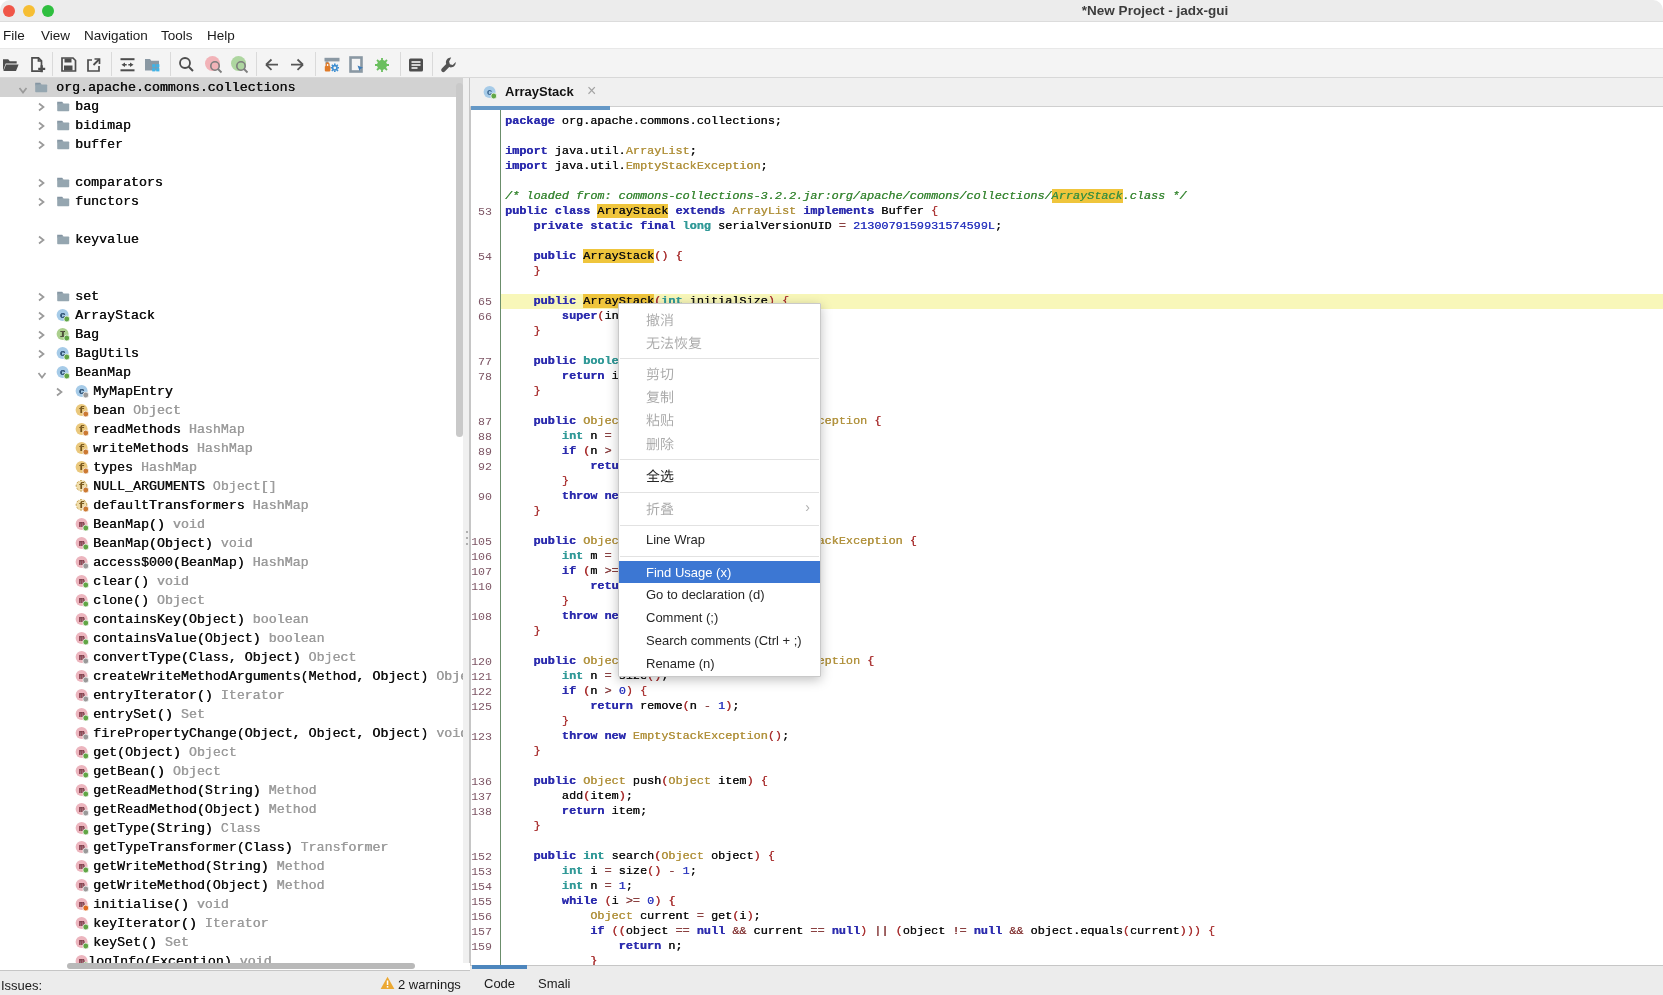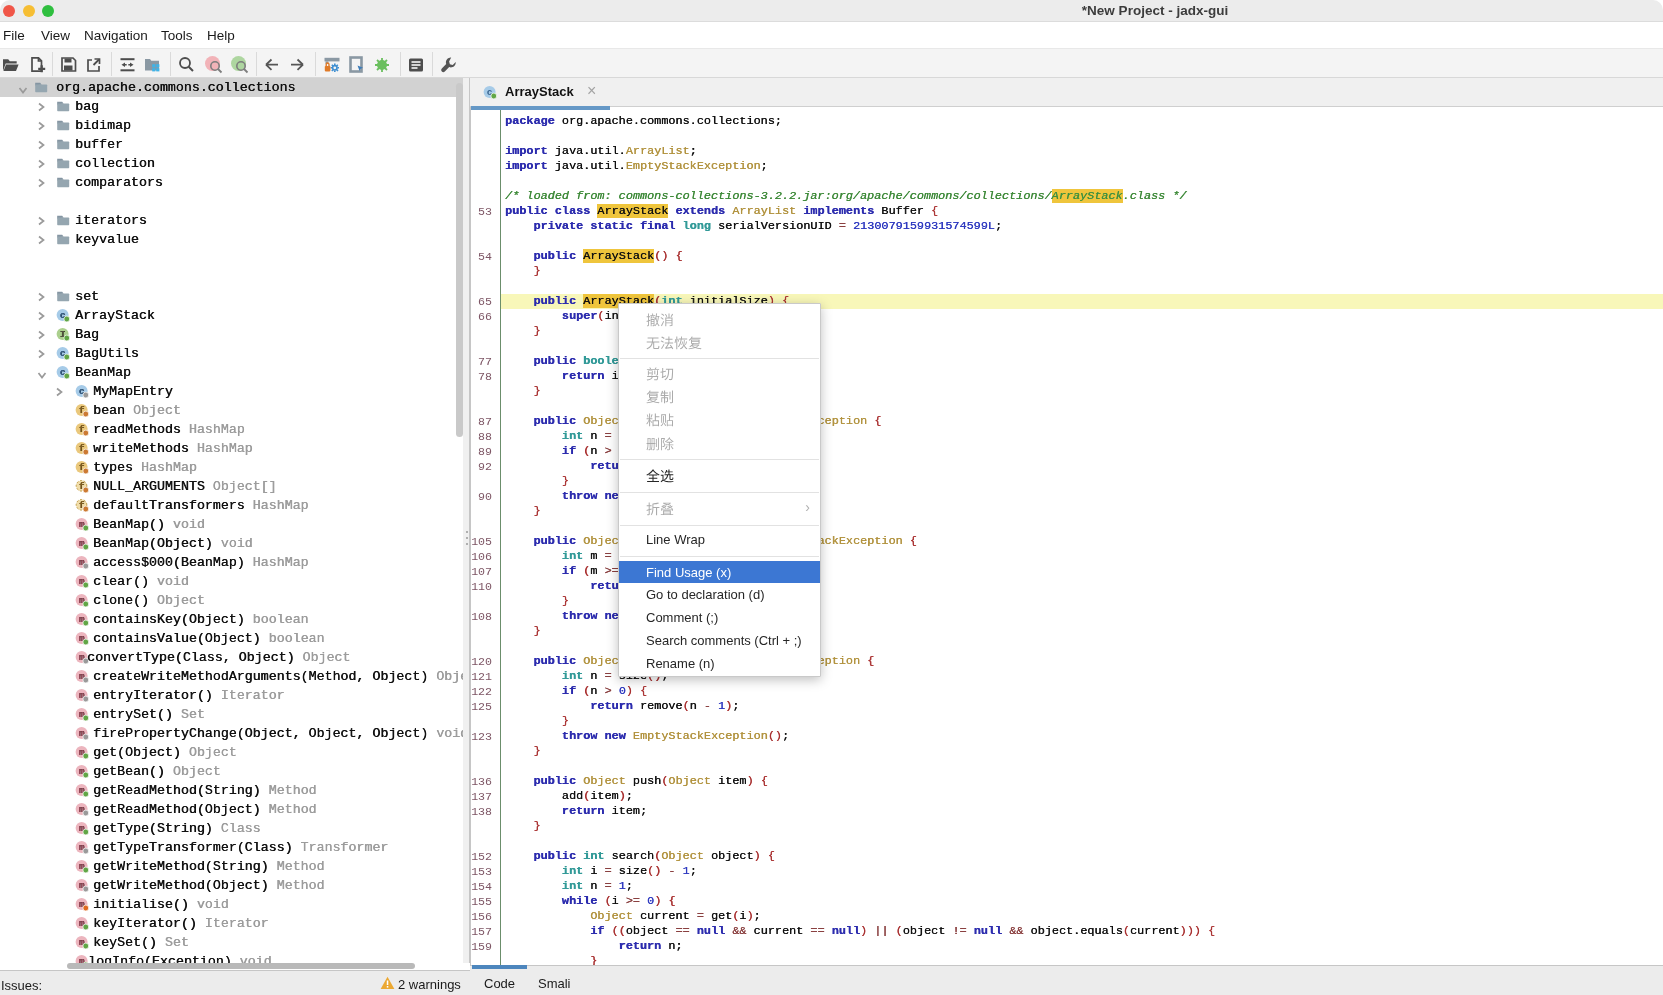--- a/index.html
+++ b/index.html
@@ -216,49 +216,39 @@
 <div class="trow" style="top:57px">
       <span class="tchev" style="left:37px;top:4px"><svg width="8" height="10" viewBox="0 0 8 10">
           <polyline points="2,1.5 6.5,5 2,8.5" fill="none" stroke="#9a9a9a" stroke-width="1.7"></polyline>
         </svg></span>
       <span class="ticon" style="left:56px"><svg width="14" height="14" viewBox="0 0 14 14">
           <path d="M1.2 5.2 V2.8 h5 l1.5 2 z" fill="#8495a2"></path>
           <rect x="1.2" y="4.6" width="12" height="7.6" rx="0.7" fill="#95a6b0"></rect>
         </svg></span>
       <span class="tname" style="left:75px">buffer</span>
     </div>
-<div class="trow" style="top:76px">
+<div class="trow" style="top:95px">
       <span class="tchev" style="left:37px;top:4px"><svg width="8" height="10" viewBox="0 0 8 10">
           <polyline points="2,1.5 6.5,5 2,8.5" fill="none" stroke="#9a9a9a" stroke-width="1.7"></polyline>
         </svg></span>
       <span class="ticon" style="left:56px"><svg width="14" height="14" viewBox="0 0 14 14">
           <path d="M1.2 5.2 V2.8 h5 l1.5 2 z" fill="#8495a2"></path>
           <rect x="1.2" y="4.6" width="12" height="7.6" rx="0.7" fill="#95a6b0"></rect>
         </svg></span>
-      <span class="tname" style="left:75px">collection</span>
-    </div>
-<div class="trow" style="top:95px">
+      <span class="tname" style="left:75px">comparators</span>
+    </div>
+<div class="trow" style="top:114px">
       <span class="tchev" style="left:37px;top:4px"><svg width="8" height="10" viewBox="0 0 8 10">
           <polyline points="2,1.5 6.5,5 2,8.5" fill="none" stroke="#9a9a9a" stroke-width="1.7"></polyline>
         </svg></span>
       <span class="ticon" style="left:56px"><svg width="14" height="14" viewBox="0 0 14 14">
           <path d="M1.2 5.2 V2.8 h5 l1.5 2 z" fill="#8495a2"></path>
           <rect x="1.2" y="4.6" width="12" height="7.6" rx="0.7" fill="#95a6b0"></rect>
         </svg></span>
-      <span class="tname" style="left:75px">comparators</span>
-    </div>
-<div class="trow" style="top:133px">
-      <span class="tchev" style="left:37px;top:4px"><svg width="8" height="10" viewBox="0 0 8 10">
-          <polyline points="2,1.5 6.5,5 2,8.5" fill="none" stroke="#9a9a9a" stroke-width="1.7"></polyline>
-        </svg></span>
-      <span class="ticon" style="left:56px"><svg width="14" height="14" viewBox="0 0 14 14">
-          <path d="M1.2 5.2 V2.8 h5 l1.5 2 z" fill="#8495a2"></path>
-          <rect x="1.2" y="4.6" width="12" height="7.6" rx="0.7" fill="#95a6b0"></rect>
-        </svg></span>
-      <span class="tname" style="left:75px">iterators</span>
+      <span class="tname" style="left:75px">functors</span>
     </div>
 <div class="trow" style="top:152px">
       <span class="tchev" style="left:37px;top:4px"><svg width="8" height="10" viewBox="0 0 8 10">
           <polyline points="2,1.5 6.5,5 2,8.5" fill="none" stroke="#9a9a9a" stroke-width="1.7"></polyline>
         </svg></span>
       <span class="ticon" style="left:56px"><svg width="14" height="14" viewBox="0 0 14 14">
           <path d="M1.2 5.2 V2.8 h5 l1.5 2 z" fill="#8495a2"></path>
           <rect x="1.2" y="4.6" width="12" height="7.6" rx="0.7" fill="#95a6b0"></rect>
         </svg></span>
       <span class="tname" style="left:75px">keyvalue</span>
@@ -431,21 +421,21 @@
           <circle cx="10.8" cy="11" r="2.9" fill="#61a646" stroke="#fff" stroke-width="0.7"></circle>
         </svg></span>
       <span class="tname" style="left:93px">containsValue(Object) <span class="ttyp">boolean</span></span>
     </div>
 <div class="trow" style="top:570px">
       <span class="ticon" style="left:75px"><svg width="14" height="14" viewBox="0 0 14 14">
           <circle cx="6.6" cy="6.9" r="6" fill="#ecb5be"></circle>
           <text x="6.5" y="10" text-anchor="middle" font-family="Liberation Mono, monospace" font-size="9.5" font-weight="bold" fill="#9a4a5a">m</text>
           <circle cx="10.8" cy="11" r="2.9" fill="#9a9a9a" stroke="#fff" stroke-width="0.7"></circle>
         </svg></span>
-      <span class="tname" style="left:87px">convertType(Class, Object) <span class="ttyp">Object</span></span>
+      <span class="tname" style="left:93px">convertType(Class, Object) <span class="ttyp">Object</span></span>
     </div>
 <div class="trow" style="top:589px">
       <span class="ticon" style="left:75px"><svg width="14" height="14" viewBox="0 0 14 14">
           <circle cx="6.6" cy="6.9" r="6" fill="#ecb5be"></circle>
           <text x="6.5" y="10" text-anchor="middle" font-family="Liberation Mono, monospace" font-size="9.5" font-weight="bold" fill="#9a4a5a">m</text>
           <circle cx="10.8" cy="11" r="2.9" fill="#9a9a9a" stroke="#fff" stroke-width="0.7"></circle>
         </svg></span>
       <span class="tname" style="left:93px">createWriteMethodArguments(Method, Object) <span class="ttyp">Object[]</span></span>
     </div>
 <div class="trow" style="top:608px">

